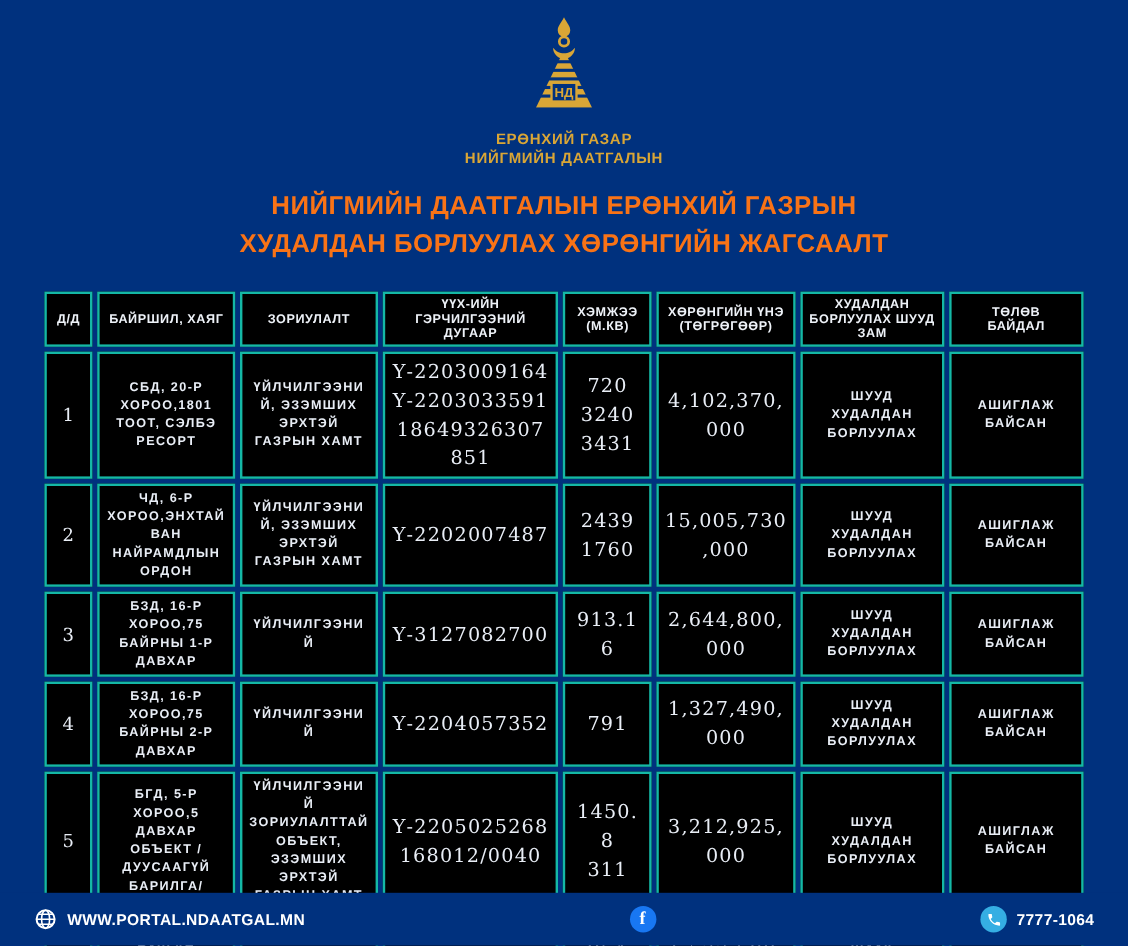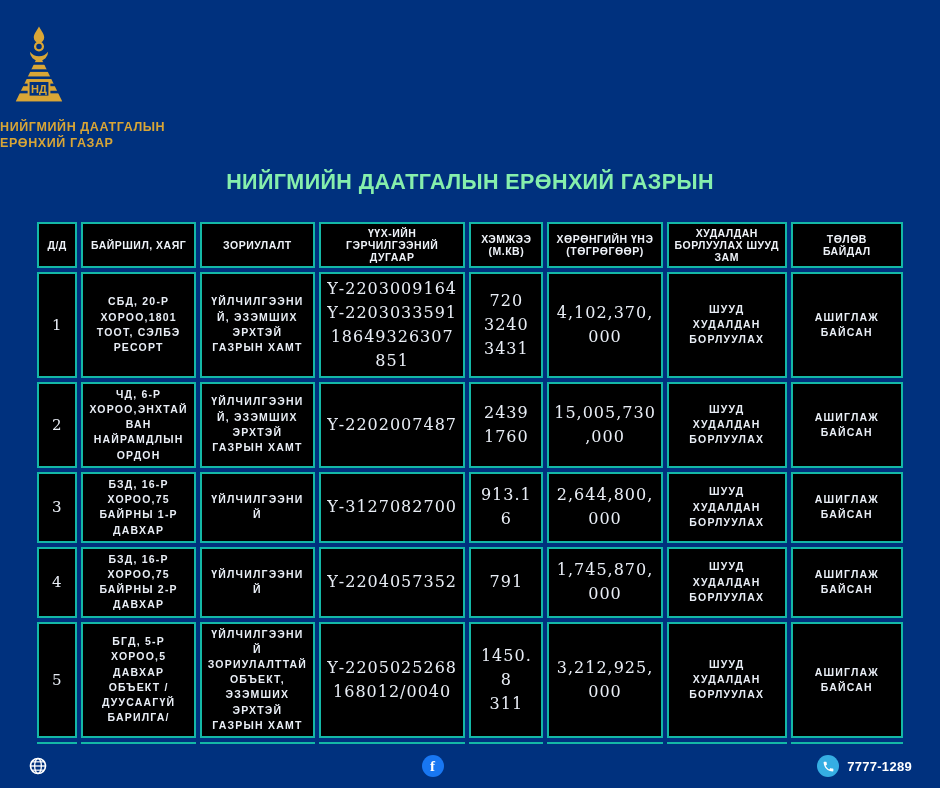--- a/index.html
+++ b/index.html
@@ -2,24 +2,24 @@
 <html><head>
 <meta charset="utf-8">
 <style>
   html,body{margin:0;padding:0;}
   body{
     width:940px;height:788px;position:relative;overflow:hidden;
     background:#00317e;color:#f2f5fa;
     font-family:"Liberation Sans", sans-serif;
   }
   
-  .logo-wrap{padding-top:24px;}
+  .logo-wrap{text-align:center;padding-top:12px;}
   .logo-text{color:#d9a636;font-weight:bold;font-size:12.5px;letter-spacing:.6px;line-height:1.3;margin-top:3px;}
   
-  .page-title{text-align:center;margin-top:14px;font-size:21.5px;font-weight:bold;letter-spacing:.4px;line-height:1.5;color:#86efac;}
+  .page-title{text-align:center;margin-top:14px;font-size:21.5px;font-weight:bold;letter-spacing:.4px;line-height:1.5;color:#f97316;}
   
   .table-wrap{margin:20px 33px 0 33px;}
   table{width:100%;border-collapse:separate;border-spacing:4px;table-layout:fixed;}
   th,td{
     border:2px solid #14b8a6;background:#000000;
     text-align:center;vertical-align:middle;padding:3px 5px;
     white-space:pre-line;word-wrap:break-word;
   }
   th{font-size:10.5px;font-weight:bold;letter-spacing:.5px;color:#eef2f8;}
   tr.hdr{height:38px;}
@@ -62,27 +62,28 @@
       <rect x="20" y="61" width="80" height="7"></rect>
       <rect x="20" y="72" width="80" height="7"></rect>
       <rect x="20" y="83" width="80" height="7"></rect>
       <rect x="20" y="94" width="80" height="7"></rect>
       <rect x="20" y="105" width="80" height="13"></rect>
     </g>
     <rect x="44" y="86" width="32" height="24" fill="#00317e" stroke="#d9a636" stroke-width="3"></rect>
     <text x="60" y="104" text-anchor="middle" fill="#d9a636" font-size="17" font-weight="bold" font-family="Liberation Sans, sans-serif">НД</text>
   </svg>
   <div class="logo-text">
+    <div>ЕРӨНХИЙ ГАЗАР</div>
     <div>НИЙГМИЙН ДААТГАЛЫН</div>
-    <div>ЕРӨНХИЙ ГАЗАР</div>
   </div>
 </div>
 
 <div class="page-title">
   <div>НИЙГМИЙН ДААТГАЛЫН ЕРӨНХИЙ ГАЗРЫН</div>
+  <div>ХУДАЛДАН БОРЛУУЛАХ ХӨРӨНГИЙН ЖАГСААЛТ</div>
 </div>
 
 <div class="table-wrap">
   <table>
     <colgroup>
       <col style="width:4.8%">
         <col style="width:13.7%">
         <col style="width:13.7%">
         <col style="width:17.5%">
       <col style="width:8.8%">
@@ -141,21 +142,21 @@
         <td class="c-price">2,644,800,000</td>
         <td class="c-method">ШУУД ХУДАЛДАН БОРЛУУЛАХ</td>
         <td class="c-status">АШИГЛАЖ БАЙСАН</td>
       </tr>
       <tr class="r4">
         <td class="c-num">4</td>
         <td class="c-loc">БЗД, 16-Р ХОРОО,75 БАЙРНЫ 2-Р ДАВХАР</td>
         <td class="c-purpose">ҮЙЛЧИЛГЭЭНИЙ</td>
         <td class="c-cert">Ү-2204057352</td>
         <td class="c-size">791</td>
-        <td class="c-price">1,745,870,000</td>
+        <td class="c-price">1,327,490,000</td>
         <td class="c-method">ШУУД ХУДАЛДАН БОРЛУУЛАХ</td>
         <td class="c-status">АШИГЛАЖ БАЙСАН</td>
       </tr>
       <tr class="r5">
         <td class="c-num">5</td>
         <td class="c-loc">БГД, 5-Р ХОРОО,5 ДАВХАР ОБЪЕКТ / ДУУСААГҮЙ БАРИЛГА/</td>
         <td class="c-purpose">ҮЙЛЧИЛГЭЭНИЙ ЗОРИУЛАЛТТАЙ ОБЪЕКТ, ЭЗЭМШИХ ЭРХТЭЙ ГАЗРЫН ХАМТ</td>
         <td class="c-cert">Ү-2205025268
 168012/0040</td>
         <td class="c-size">1450.8
@@ -182,29 +183,30 @@
 
 <div class="footer">
   <div class="footer-item">
     <svg width="20" height="20" viewBox="0 0 24 24" aria-hidden="true">
       <circle cx="12" cy="12" r="9" fill="none" stroke="#ffffff" stroke-width="2"></circle>
       <ellipse cx="12" cy="12" rx="4" ry="9" fill="none" stroke="#ffffff" stroke-width="1.6"></ellipse>
       <line x1="3" y1="12" x2="21" y2="12" stroke="#ffffff" stroke-width="1.6"></line>
       <line x1="4.5" y1="7" x2="19.5" y2="7" stroke="#ffffff" stroke-width="1.4"></line>
       <line x1="4.5" y1="17" x2="19.5" y2="17" stroke="#ffffff" stroke-width="1.4"></line>
     </svg>
+    <span>WWW.PORTAL.NDAATGAL.MN</span>
   </div>
 
   <div class="footer-item">
     <span class="fb-circle">
       <span>f</span>
     </span>
   </div>
 
   <div class="footer-item">
     <span class="phone-circle">
       <svg width="13" height="13" viewBox="0 0 24 24" aria-hidden="true">
         <path d="M6.6 10.8c1.4 2.7 3.9 5.2 6.6 6.6l2.2-2.2c.3-.3.7-.4 1-.2 1.1.4 2.3.6 3.6.6.6 0 1 .4 1 1V20c0 .6-.4 1-1 1C10.6 21 3 13.4 3 4c0-.6.4-1 1-1h3.5c.6 0 1 .4 1 1 0 1.2.2 2.4.6 3.6.1.3 0 .7-.2 1l-2.3 2.2z" fill="#ffffff"></path>
       </svg>
     </span>
-    <span>7777-1289</span>
+    <span>7777-1064</span>
   </div>
 </div>
 
 </body></html>

